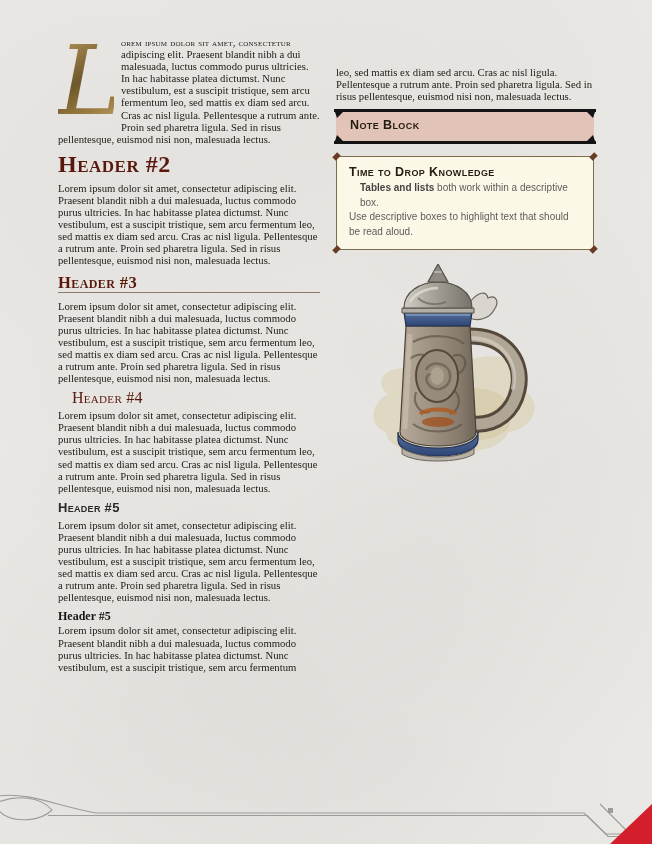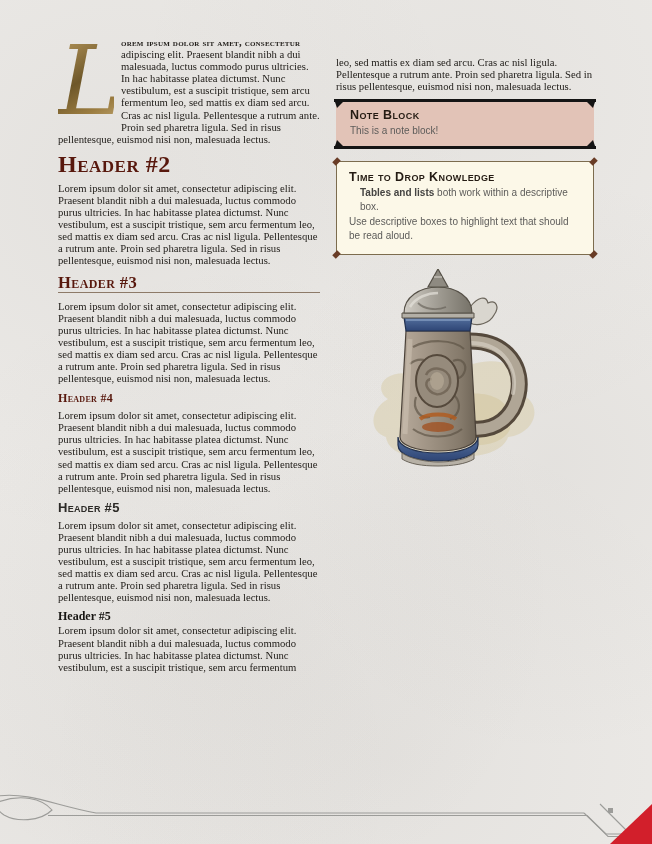--- a/index.html
+++ b/index.html
@@ -11,56 +11,56 @@
       radial-gradient(circle at 72% 12%, rgba(120,115,108,0.06), transparent 38%),
       radial-gradient(circle at 85% 55%, rgba(120,115,108,0.07), transparent 40%),
       radial-gradient(circle at 35% 70%, rgba(120,115,108,0.06), transparent 45%),
       radial-gradient(circle at 60% 90%, rgba(120,115,108,0.07), transparent 40%),
       radial-gradient(circle at 8% 92%, rgba(120,115,108,0.05), transparent 35%);
     font-family:"Liberation Serif", serif;
     color:#24211d;
   }
   .col{position:absolute;top:0;}
   .col-left{left:58px;top:36px;width:262px;height:774px;overflow:hidden;}
-  .col-right{left:336px;top:56px;width:258px;}
+  .col-right{left:336px;top:66px;width:258px;}
 
   .h1, .h2{
     font-family:"Liberation Serif", serif;
     font-variant:small-caps;
     color:#58180D;
     font-weight:700;
     letter-spacing:0.5px;
   }
   .h1{font-size:25px;line-height:26px;margin:0 0 7px 0;}
   .h2{font-size:24px;line-height:25px;margin:4px 0 5px 0;}
   .h3{
     font-family:"Liberation Serif", serif;
     font-variant:small-caps;color:#58180D;font-weight:700;
     font-size:16.5px;line-height:18px;margin:3px 0 7px 0;
     border-bottom:1.5px solid #8d7a68;padding-bottom:0;letter-spacing:0.4px;
   }
   .h4{
     font-family:"Liberation Serif", serif;
-    font-variant:small-caps;color:#58180D;font-weight:700;
-    font-size:12px;line-height:14px;margin:4px 0 4px 0;letter-spacing:0.3px;
+    font-variant:small-caps;color:#58180D;font-weight:400;
+    font-size:16px;line-height:14px;margin:4px 0 4px 14px;letter-spacing:0.3px;
   }
   .h5{
     font-family:"Liberation Sans", sans-serif;
     font-variant:small-caps;color:#2c2a27;font-weight:700;
     font-size:13px;line-height:13px;margin:6px 0 5px 0;letter-spacing:0.3px;
   }
   .h6{
     font-family:"Liberation Serif", serif;
     color:#181613;font-weight:700;
     font-size:12px;line-height:13px;margin:5px 0 1px 0;
   }
   p.body{
     font-size:10.7px;line-height:12.1px;margin:0 0 7px 0;text-align:left;
   }
-  .smallcaps-lead{font-variant:small-caps;font-weight:700;letter-spacing:0.2px;}
+  .smallcaps-lead{font-variant:small-caps;font-weight:400;letter-spacing:0.2px;}
 
   .dropcap{
     float:left;width:56px;height:92px;margin:2px 7px 0 0;
     font-family:"DejaVu Serif", serif;font-style:italic;
     font-size:96px;line-height:86px;text-align:center;
     background:linear-gradient(150deg,#ad8f55 5%,#6e5729 45%,#9c7d41 75%,#c3ab77 100%);
     -webkit-background-clip:text;background-clip:text;color:transparent;
   }
 
   
@@ -124,21 +124,20 @@
 
 <div class="col col-right">
   <p class="body">leo, sed mattis ex diam sed arcu. Cras ac nisl ligula. Pellentesque a rutrum ante. Proin sed pharetra ligula. Sed in risus pellentesque, euismod nisi non, malesuada lectus.</p>
 
   <div class="note">
     <span class="tri tl"></span>
     <span class="tri tr"></span>
     <span class="tri bl"></span>
     <span class="tri br"></span>
     <div class="note-title">Note Block</div>
-    <p class="ui-body">This is a note block!</p>
   </div>
 
   <div class="desc">
     <span class="dot tl"></span>
     <span class="dot tr"></span>
     <span class="dot bl"></span>
     <span class="dot br"></span>
     <div class="desc-title">Time to Drop Knowledge</div>
     <p class="ui-body indent"><span class="b">Tables and lists</span><span> both work within a descriptive box.</span></p>
     <p class="ui-body">Use descriptive boxes to highlight text that should be read aloud.</p>

